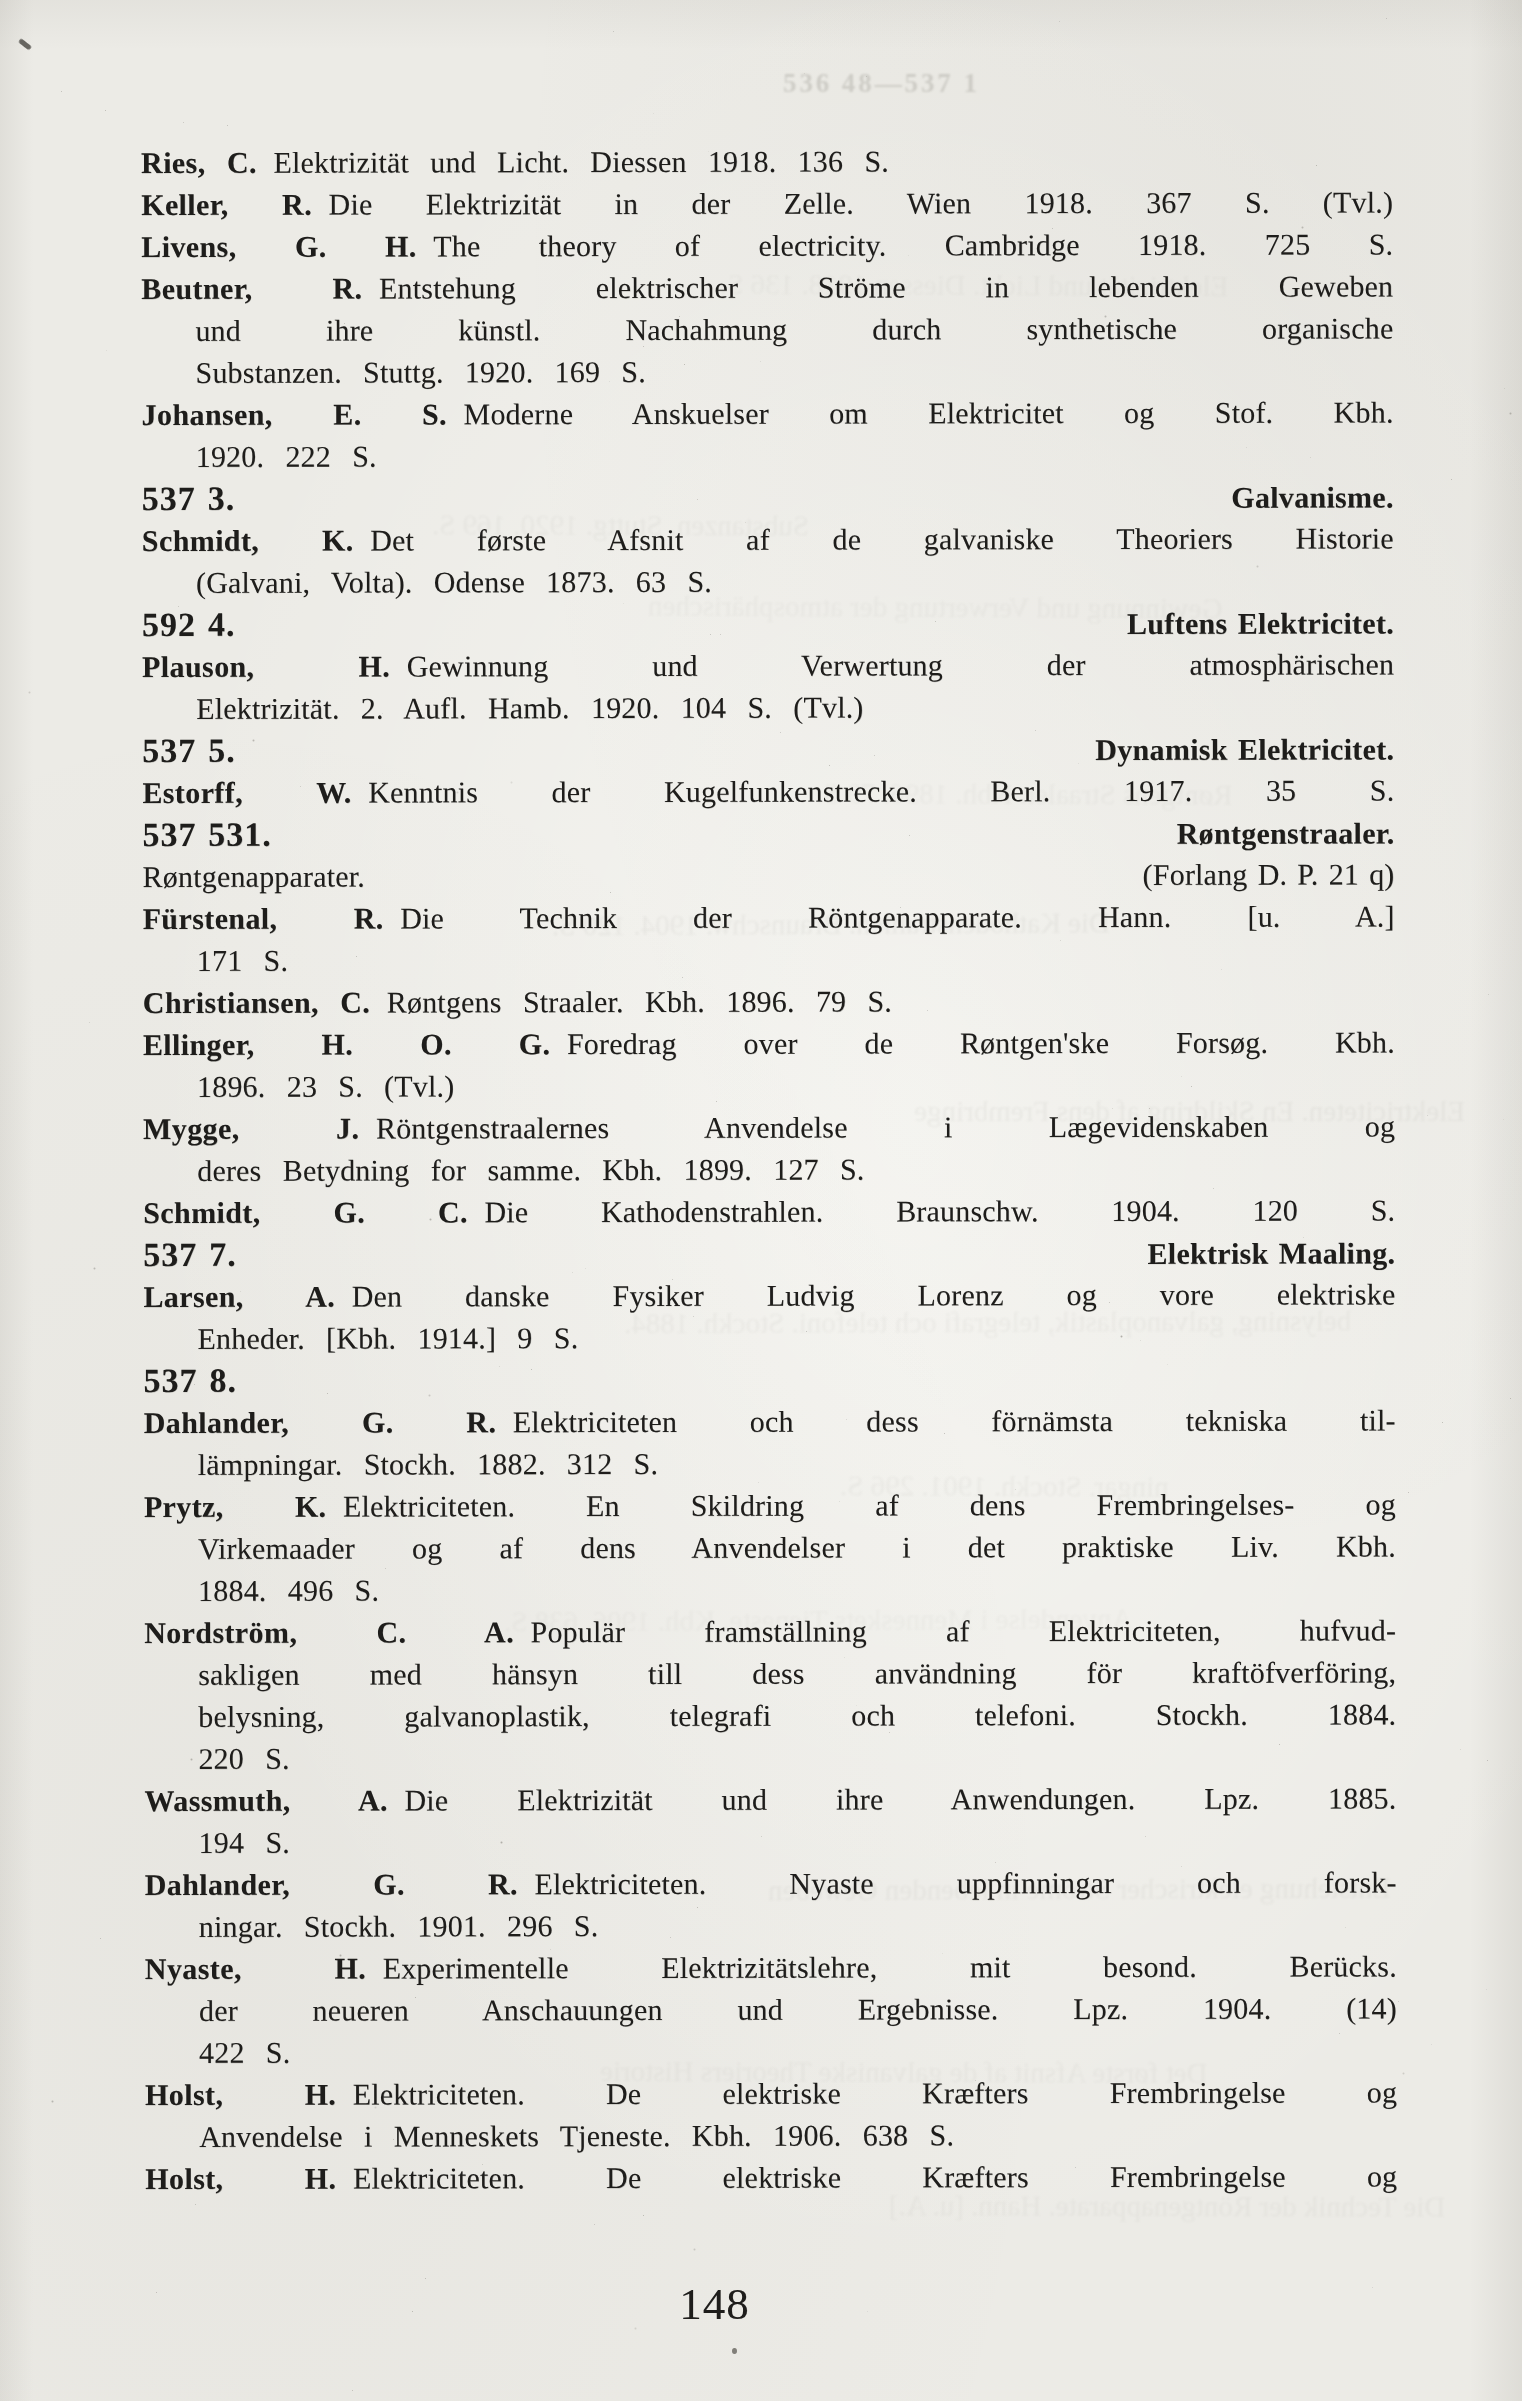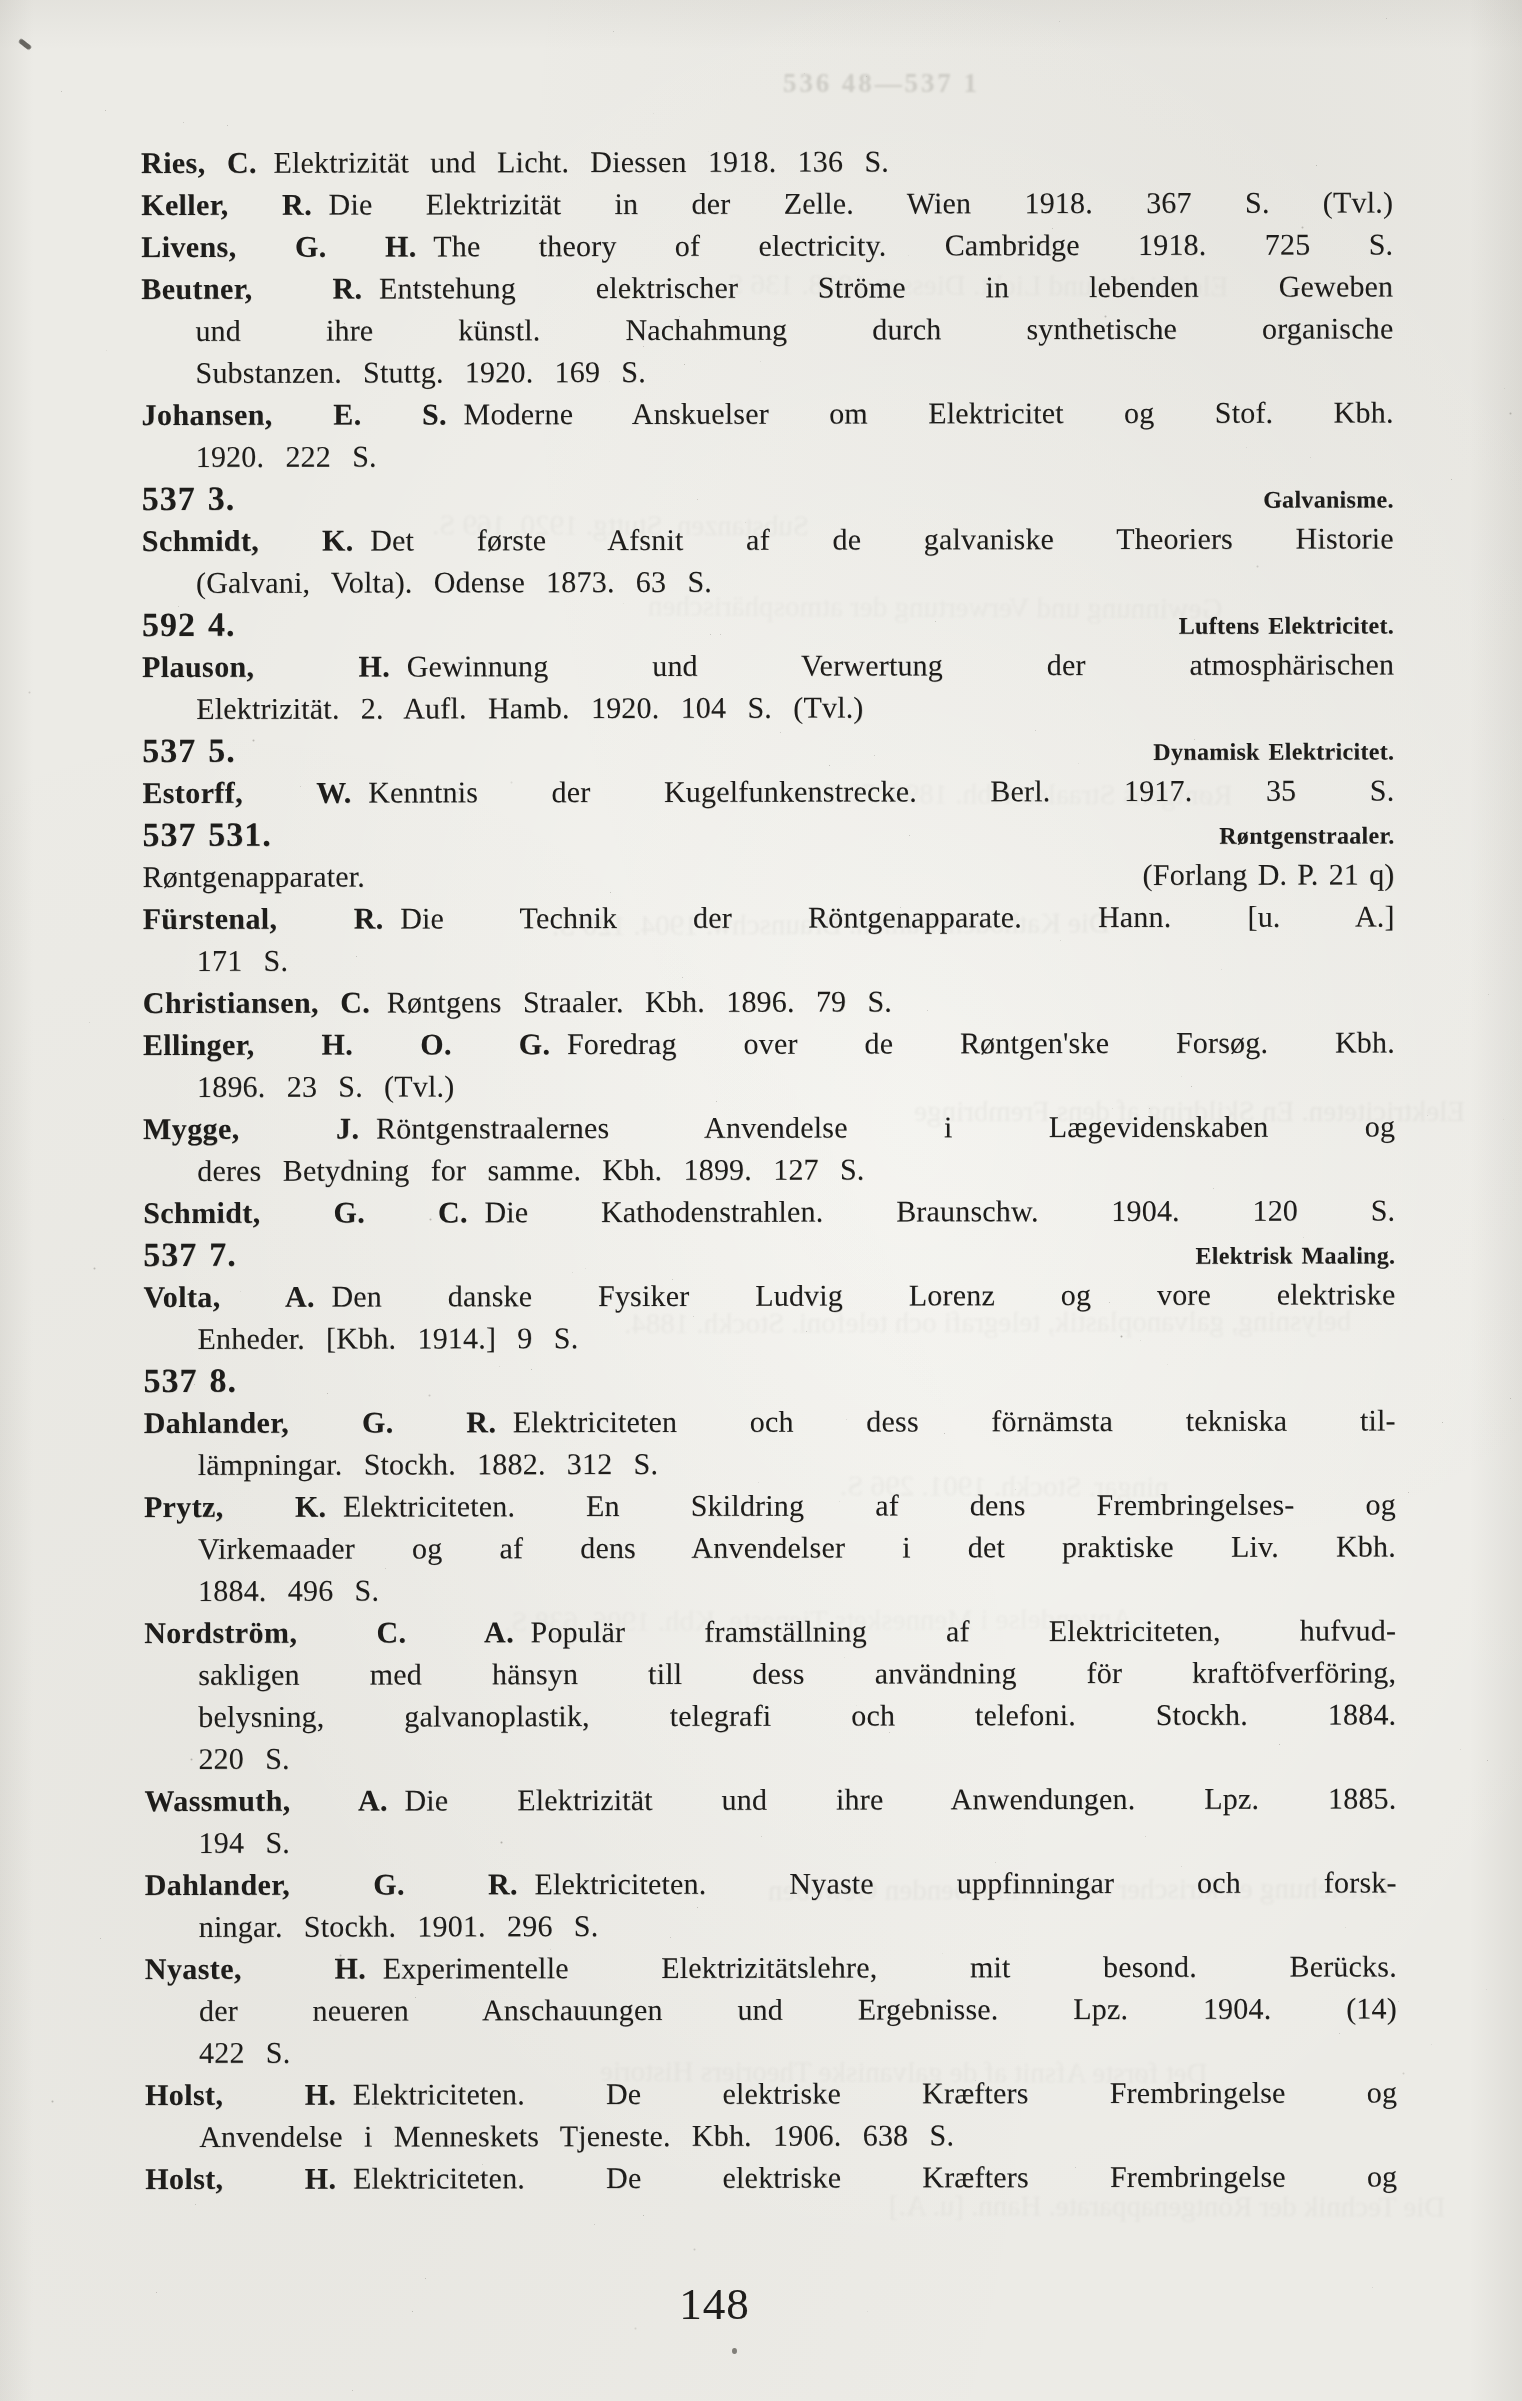--- a/index.html
+++ b/index.html
@@ -37,21 +37,21 @@
   .entry .line.first{margin-left:-54px;}
   .line.j{text-align:justify; text-align-last:justify;}
   .line:not(.j){word-spacing:0.45em;}
   .author{font-weight:bold; margin-right:0.55em; letter-spacing:0.4px;}
   
   .section{
     display:flex; justify-content:space-between; align-items:baseline;
     height:42px; line-height:42px;
   }
   .sec-num{font-weight:bold; font-size:34px; letter-spacing:1px;}
-  .sec-title{font-weight:bold; font-size:24px; letter-spacing:0.3px;}
+  .sec-title{font-weight:bold; font-size:30px; letter-spacing:0.3px;}
   
   .split{
     display:flex; justify-content:space-between; align-items:baseline;
     height:42px; line-height:42px;
   }
   
   .page-number{
     position:absolute;
     left:0; right:0; top:2278px;
     text-align:center;
@@ -179,21 +179,21 @@
         <div class="line cont">deres Betydning for samme. Kbh. 1899. 127 S.</div>
       </div>
       <div class="entry">
         <div class="line first j"><b class="author">Schmidt, G. C.</b><span>Die Kathodenstrahlen. Braunschw. 1904. 120 S.</span></div>
       </div>
       <div class="section">
         <span class="sec-num">537 7.</span>
         <span class="sec-title">Elektrisk Maaling.</span>
       </div>
       <div class="entry">
-        <div class="line first j"><b class="author">Volta, A.</b><span>Den danske Fysiker Ludvig Lorenz og vore elektriske</span></div>
+        <div class="line first j"><b class="author">Larsen, A.</b><span>Den danske Fysiker Ludvig Lorenz og vore elektriske</span></div>
         <div class="line cont">Enheder. [Kbh. 1914.] 9 S.</div>
       </div>
       <div class="section">
         <span class="sec-num">537 8.</span>
       </div>
       <div class="entry">
         <div class="line first j"><b class="author">Dahlander, G. R.</b><span>Elektriciteten och dess förnämsta tekniska til-</span></div>
         <div class="line cont">lämpningar. Stockh. 1882. 312 S.</div>
       </div>
       <div class="entry">

